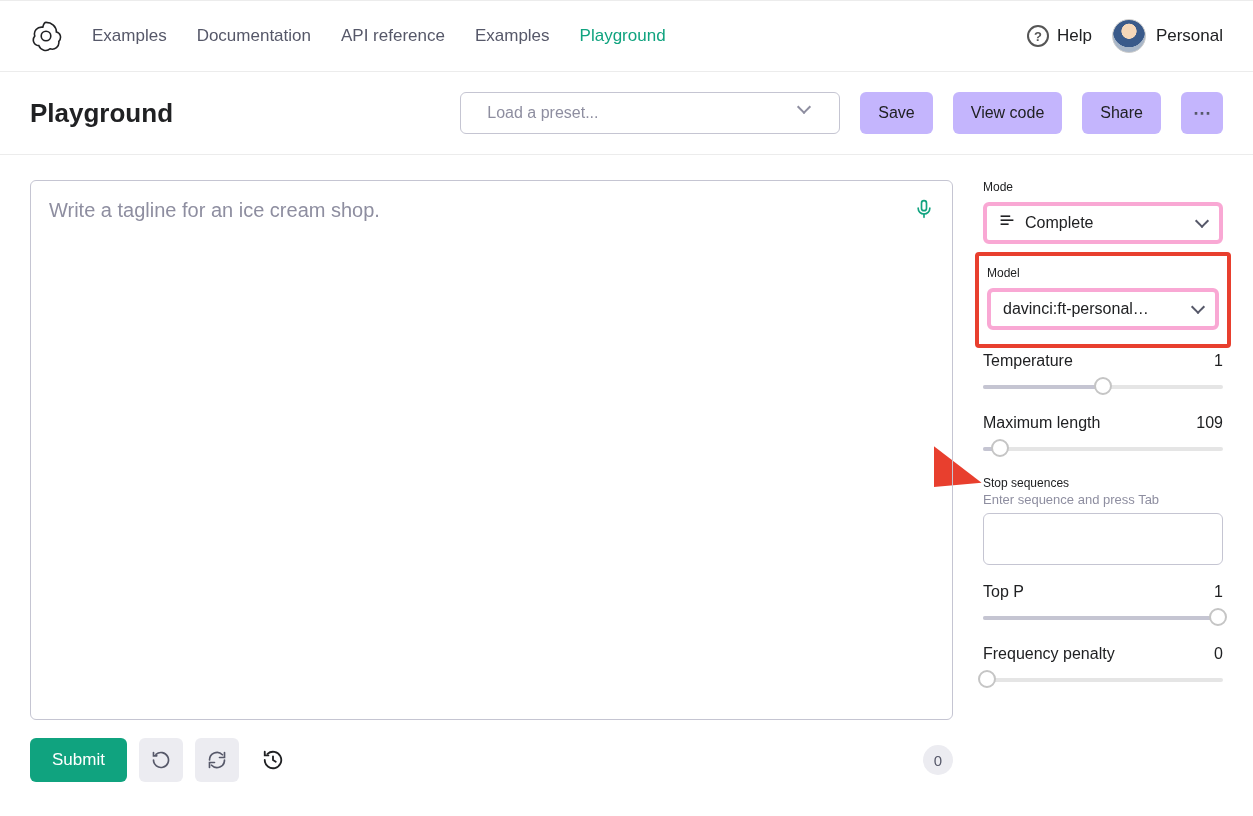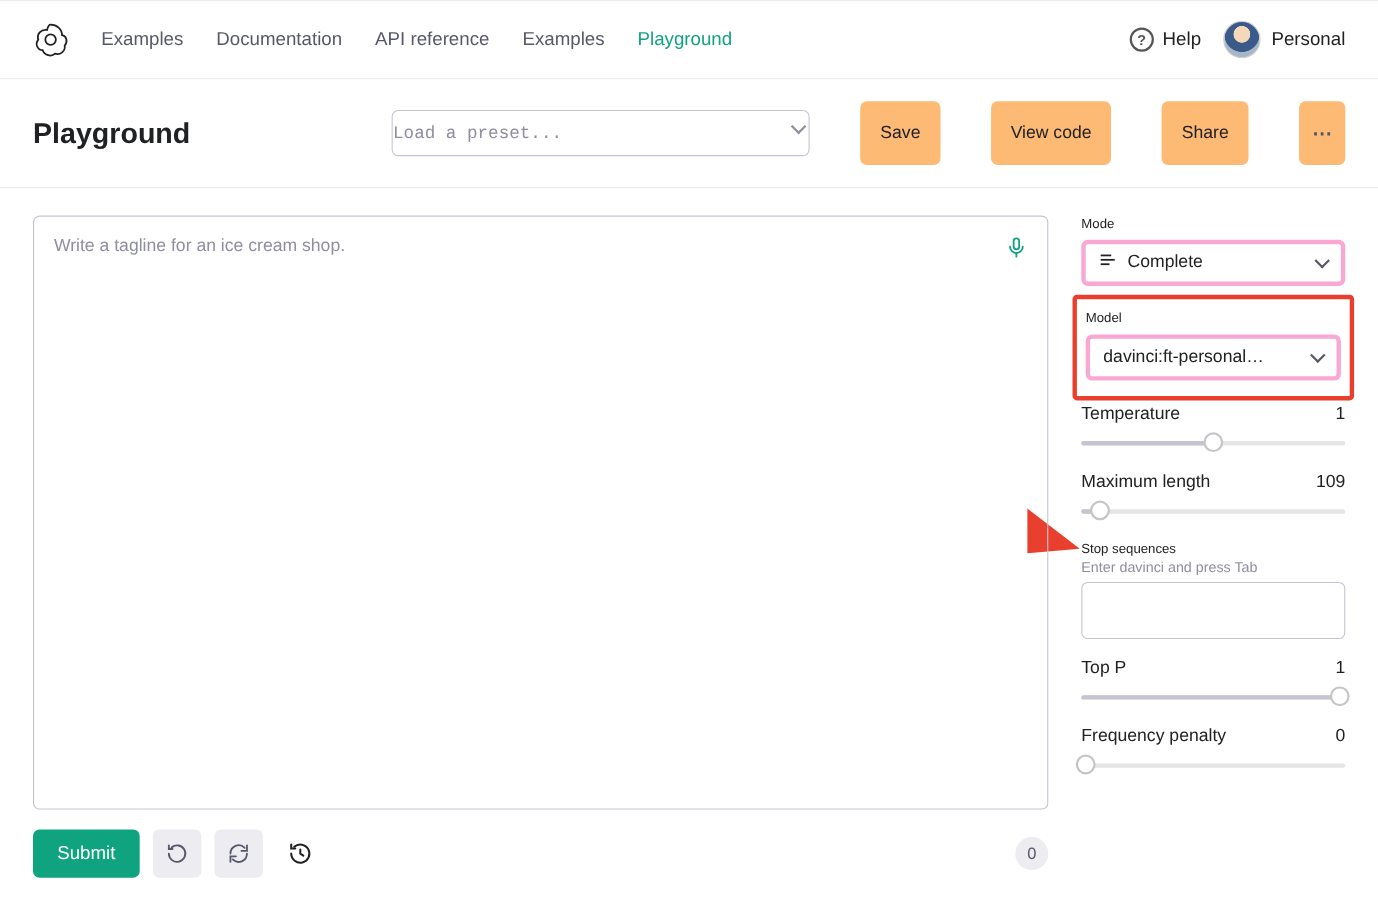--- a/index.html
+++ b/index.html
@@ -48,42 +48,40 @@
   .header h1 { font-size:26px; font-weight:700; flex:0 0 auto; }
   .header .spacer { flex:1; }
   .preset {
     width: 380px;
     height: 42px;
     border:1px solid #c5c5d2;
     border-radius:6px;
     display:flex;
     align-items:center;
     justify-content:space-between;
-    padding:0 0;
+    padding:0 26px;
     color:#8e8ea0;
     font-size:16px;
     cursor:pointer;
-    font-family:Liberation Mono, monospace;
   }
   .chev-down {
     width:14px;height:14px;
   }
   .chev-down::before{
     content:"";display:block;width:8px;height:8px;border-right:2px solid #8e8ea0;border-bottom:2px solid #8e8ea0;transform:rotate(45deg);margin-top:-4px;
   }
   .hbtn, .hbtn {
-    height:58px;
-    background:#fdba74;
+    height:42px;
+    background:#c4b5fd;
     border:none;
     border-radius:6px;
     padding:0 18px;
     font-size:16px;
     color:#202123;
     cursor:pointer;
-    margin-left:26px;
   }
   .hbtn.icon { width:42px; padding:0; display:flex;align-items:center;justify-content:center;font-size:18px;color:#565869;font-weight:bold;}
 
   
   .main {
     display:flex;
     padding: 25px 30px 30px 30px;
     gap: 30px;
     align-items:flex-start;
     position:relative;
@@ -91,21 +89,21 @@
   .editor-col { flex:1; display:flex; flex-direction:column; }
   .editor {
     border:1px solid #c5c5d2;
     border-radius:6px;
     height: 540px;
     position:relative;
     padding:18px;
   }
   .editor textarea {
     width:100%;height:100%;border:none;resize:none;outline:none;
-    font-size:16px;color:#202123;font-family:inherit;
+    font-size:20px;color:#202123;font-family:inherit;
   }
   .editor textarea::placeholder { color:#8e8ea0; }
   .mic {
     position:absolute; right:18px; top:18px; color:#10a37f; width:20px;height:20px;
   }
   .editor-actions {
     display:flex;align-items:center;gap:12px;margin-top:18px;
   }
   .submit {
     background:#10a37f;color:#fff;border:none;border-radius:6px;
@@ -307,21 +305,21 @@
       </div>
       <div class="slider">
         <div class="track"></div>
           <div class="fill" style="width:7%"></div>
           <div class="thumb" style="left:calc(7% - 9px)"></div>
       </div>
     </div>
 
     <div>
       <div class="section-label">Stop sequences</div>
-      <div class="stop-hint">Enter davinci and press Tab</div>
+      <div class="stop-hint">Enter sequence and press Tab</div>
       <input class="stop-input" style="">
     </div>
 
     <div>
       <div class="param-row">
         <span>Top P</span>
         <span>1</span>
       </div>
       <div class="slider">
         <div class="track"></div>

